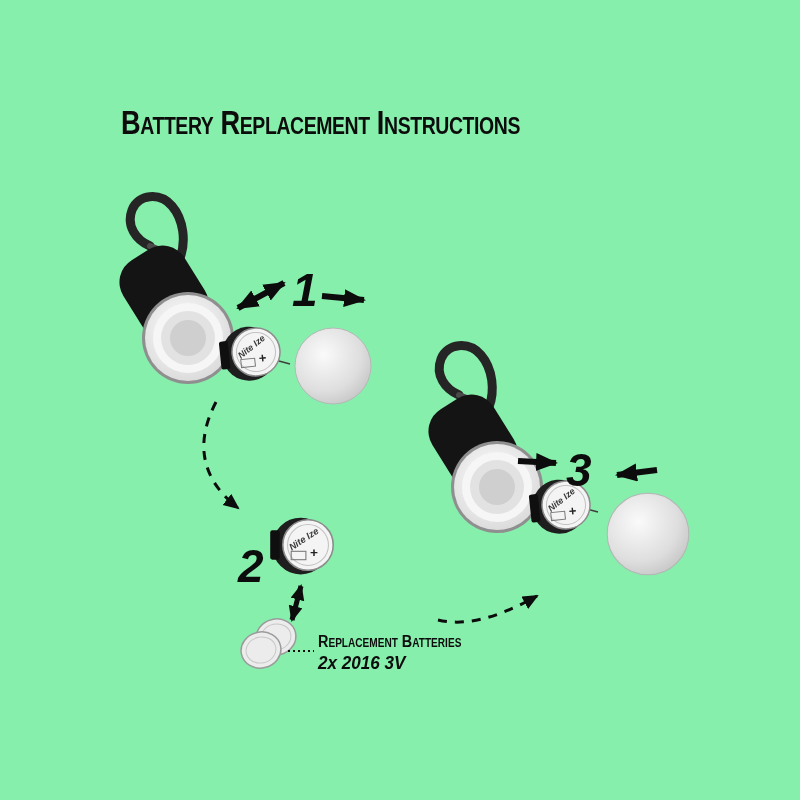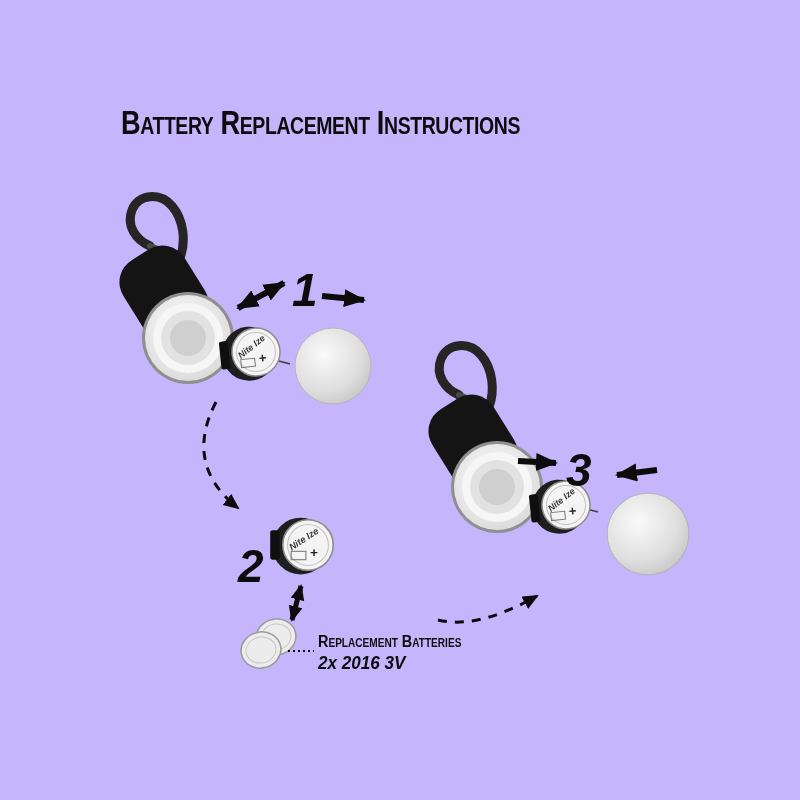--- a/index.html
+++ b/index.html
@@ -1,17 +1,17 @@
 <!DOCTYPE html>
 <html><head>
 <meta charset="utf-8">
 <style>
   html,body{margin:0;padding:0;background:#ffffff;}
   body{width:800px;height:800px;font-family:"Liberation Sans",sans-serif;}
-  .canvas{position:relative;width:800px;height:800px;background:#c4b5fd;overflow:hidden;}
+  .canvas{position:relative;width:800px;height:800px;background:#86efac;overflow:hidden;}
   svg{display:block;}
   svg text{font-family:"Liberation Sans",sans-serif;}
   .title-text{font-size:34px;font-weight:bold;font-variant:small-caps;fill:#0c0c0c;letter-spacing:-0.5px;}
   .step-num{font-size:46px;font-weight:bold;font-style:italic;fill:#0c0c0c;}
   .note-line1{font-size:17px;font-weight:bold;font-variant:small-caps;fill:#0c0c0c;}
   .note-line2{font-size:19px;font-weight:bold;font-style:italic;fill:#0c0c0c;}
   .brand-text{font-size:9px;font-weight:bold;font-style:italic;fill:#3c3c3c;}
   .plus-text{font-size:13px;font-weight:bold;fill:#222;}
 </style>
 </head>

